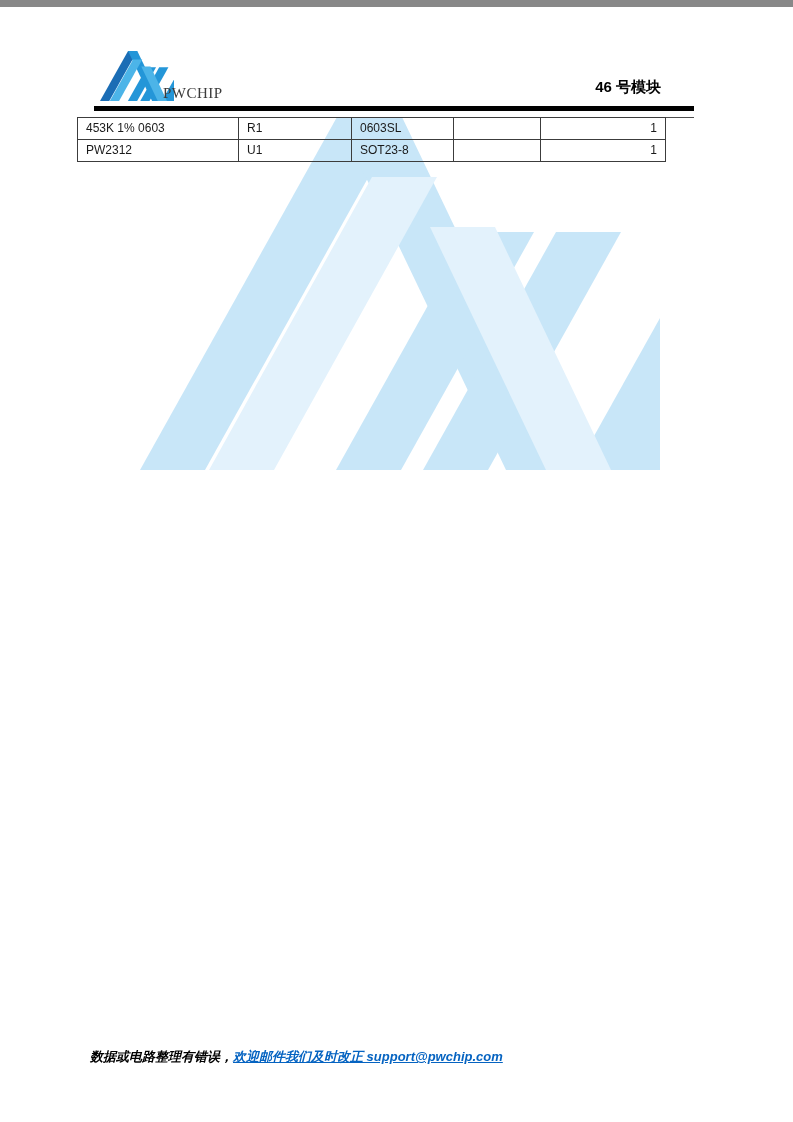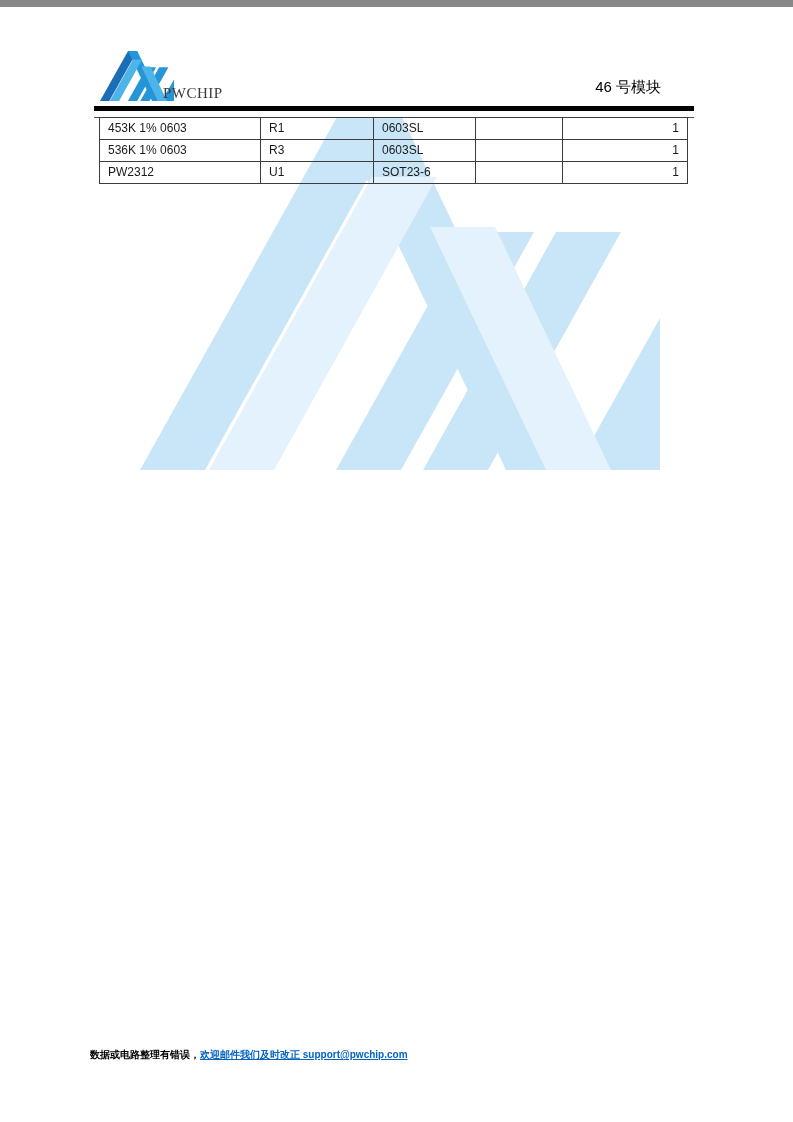--- a/index.html
+++ b/index.html
@@ -16,39 +16,39 @@
   .hdr-logo{position:absolute;left:100px;top:44px;width:74px;height:50px;z-index:2;}
   .logo-hdr .s1{fill:#1b6db5;}
   .logo-hdr .s2{fill:#2496d8;}
   .logo-hdr .s3{fill:#4cb4e8;}
   .brand{
     position:absolute;left:163px;top:78px;z-index:2;
     font-family:"Liberation Serif",serif;font-size:15px;color:#3b3b3b;letter-spacing:.5px;
   }
   .module-title{
     position:absolute;top:71px;right:132px;z-index:2;
-    font-size:15px;font-weight:normal;color:#000;
+    font-size:15px;font-weight:bold;color:#000;
   }
   .head-bar{position:absolute;left:94px;top:99px;width:600px;height:5px;background:#000;z-index:2;}
   .head-rule{position:absolute;left:94px;top:110px;width:600px;height:1px;background:#4d4d4d;z-index:1;}
   
   table.bom{
-    position:absolute;left:99px;top:110px;width:588px;z-index:1;
+    position:absolute;left:77px;top:110px;width:588px;z-index:1;
     border-collapse:collapse;table-layout:fixed;background:transparent;
   }
   table.bom td{
     border:1px solid #3c3c3c;height:21px;padding:0 8px;
     font-size:12px;line-height:21px;color:#1a1a1a;background:transparent;
     overflow:hidden;white-space:nowrap;
   }
   table.bom td.qty{text-align:right;}
   
   .footer{
     position:absolute;left:90px;top:1041px;z-index:2;
-    font-size:10px;font-weight:bold;color:#000;
+    font-size:13px;font-weight:bold;color:#000;font-style:italic;
   }
   .footer a{color:#0563c1;text-decoration:underline;}
 </style>
 </head>
 <body>
 
 <div class="page">
 
   <svg class="watermark logo-wm" viewBox="0 0 520 353" preserveAspectRatio="none" aria-hidden="true">
     <polygon class="s1" points="197,0 262,0 65,353 0,353"></polygon>
@@ -84,30 +84,23 @@
     </colgroup>
     <tbody>
       <tr>
         <td>453K 1% 0603</td>
         <td>R1</td>
         <td>0603SL</td>
         <td></td>
         <td class="qty">1</td>
       </tr>
       <tr>
-        <td>536K 1% 0603</td>
-        <td>R3</td>
-        <td>0603SL</td>
-        <td></td>
-        <td class="qty">1</td>
-      </tr>
-      <tr>
         <td>PW2312</td>
         <td>U1</td>
-        <td>SOT23-6</td>
+        <td>SOT23-8</td>
         <td></td>
         <td class="qty">1</td>
       </tr>
     </tbody>
   </table>
 
   <div class="footer">
     <span>数据或电路整理有错误，</span><a href="#">欢迎邮件我们及时改正 support@pwchip.com</a>
   </div>
 

